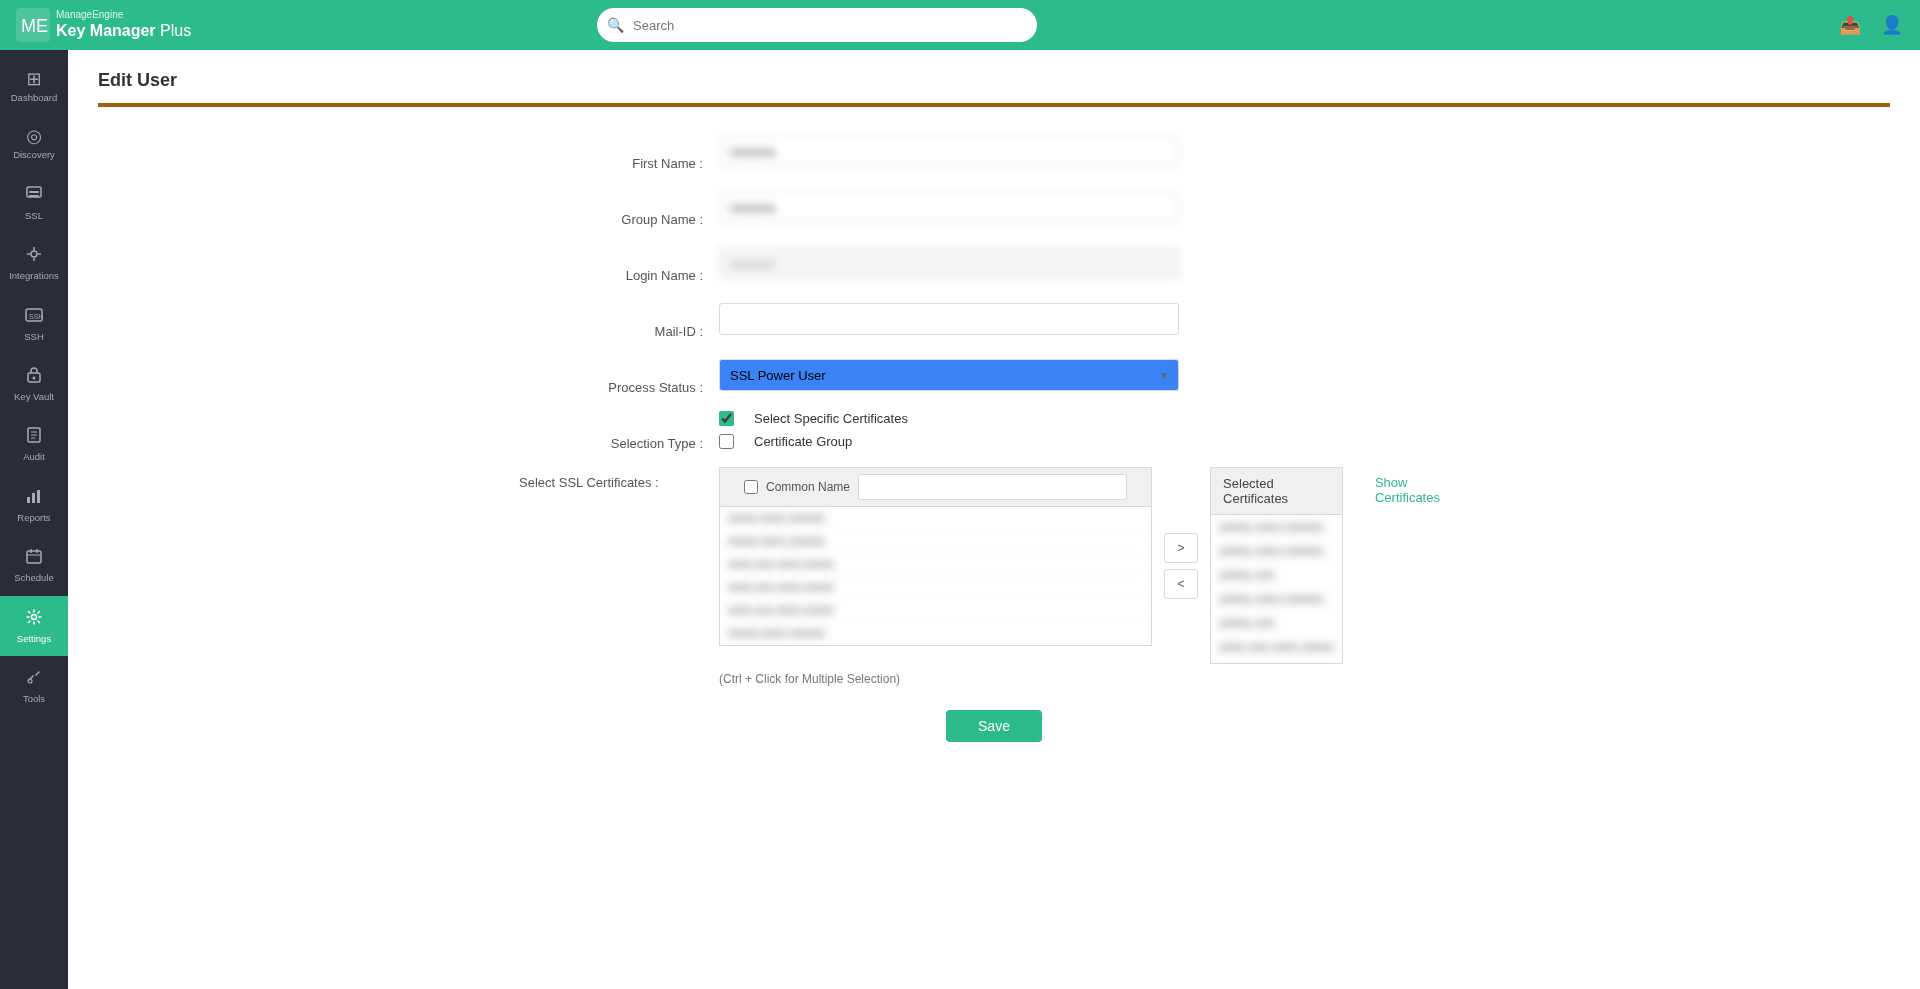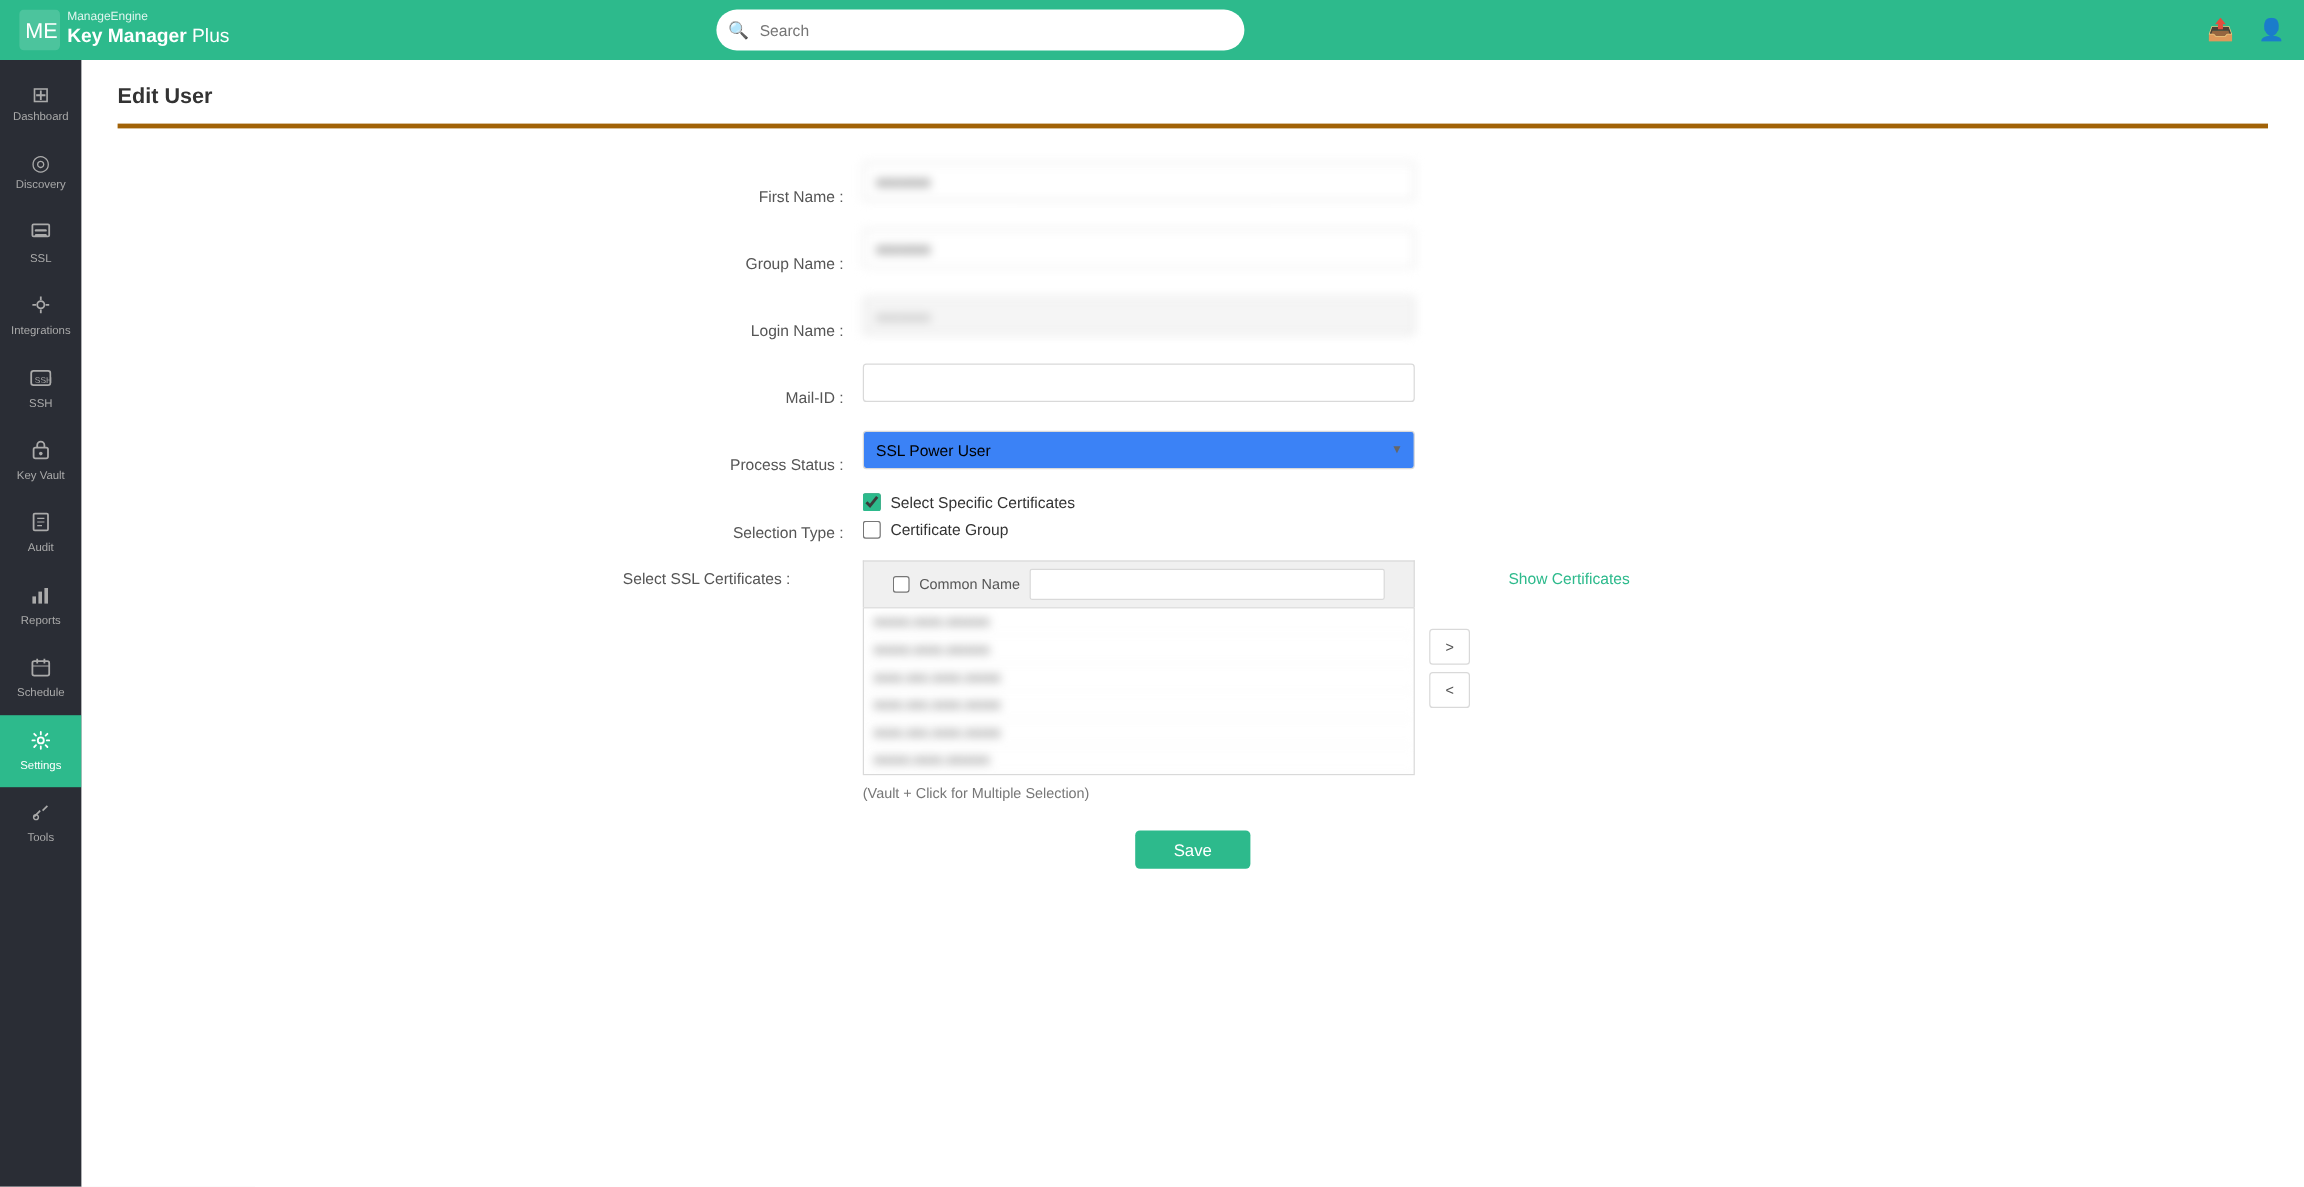--- a/index.html
+++ b/index.html
@@ -209,21 +209,21 @@
       margin-bottom: 16px;
     }
     .checkbox-group {
       display: flex;
       flex-direction: column;
       gap: 8px;
     }
     .checkbox-item {
       display: flex;
       align-items: center;
-      gap: 8px;
+      gap: 20px;
       font-size: 13px;
       color: #333;
       cursor: pointer;
     }
     .checkbox-item input[type="checkbox"] {
       width: 15px;
       height: 15px;
       cursor: pointer;
       accent-color: #2dba8c;
     }
@@ -607,28 +607,39 @@
               <div class="cert-list-item blurred">xxxx.xxx.xxxx.xxxxx</div>
               <div class="cert-list-item blurred">xxxxx.xxxx.xxxxxx</div>
             </div>
           </div>
 
           <div class="transfer-buttons">
             <button class="transfer-btn">&gt;</button>
             <button class="transfer-btn">&lt;</button>
           </div>
 
+          <div class="selected-certs-panel">
+            <div class="selected-certs-header">Selected Certificates</div>
+            <div class="selected-certs-box">
+              <div class="cert-list-item blurred">xxxxx.xxxx.xxxxxx</div>
+              <div class="cert-list-item blurred">xxxxx.xxxx.xxxxxx</div>
+              <div class="cert-list-item blurred">xxxxx.xxx</div>
+              <div class="cert-list-item blurred">xxxxx.xxxx.xxxxxx</div>
+              <div class="cert-list-item blurred">xxxxx.xxx</div>
+              <div class="cert-list-item blurred">xxxx.xxx.xxxx.xxxxx</div>
+            </div>
+          </div>
 
           <div class="show-certs-col">
             <a href="#" class="show-certs-link">Show Certificates</a>
           </div>
         </div>
       </div>
 
-      <div class="ctrl-hint">(Vault + Click for Multiple Selection)</div>
+      <div class="ctrl-hint">(Ctrl + Click for Multiple Selection)</div>
 
 
       <div class="save-row">
         <button class="save-btn">Save</button>
       </div>
 
     </div>
   </div>
 </div>
 

